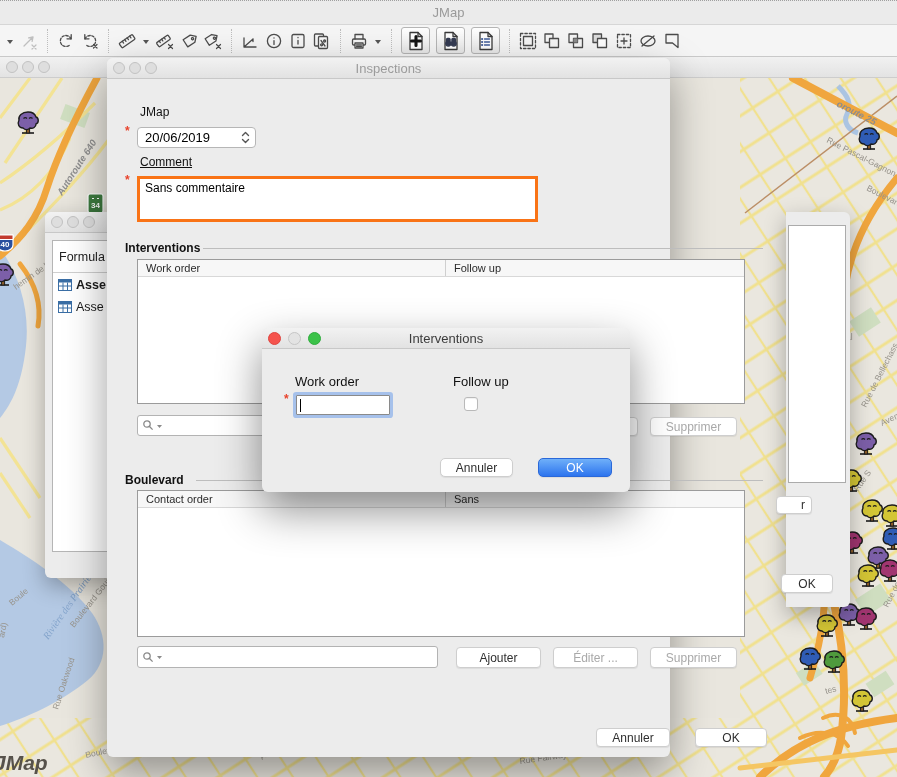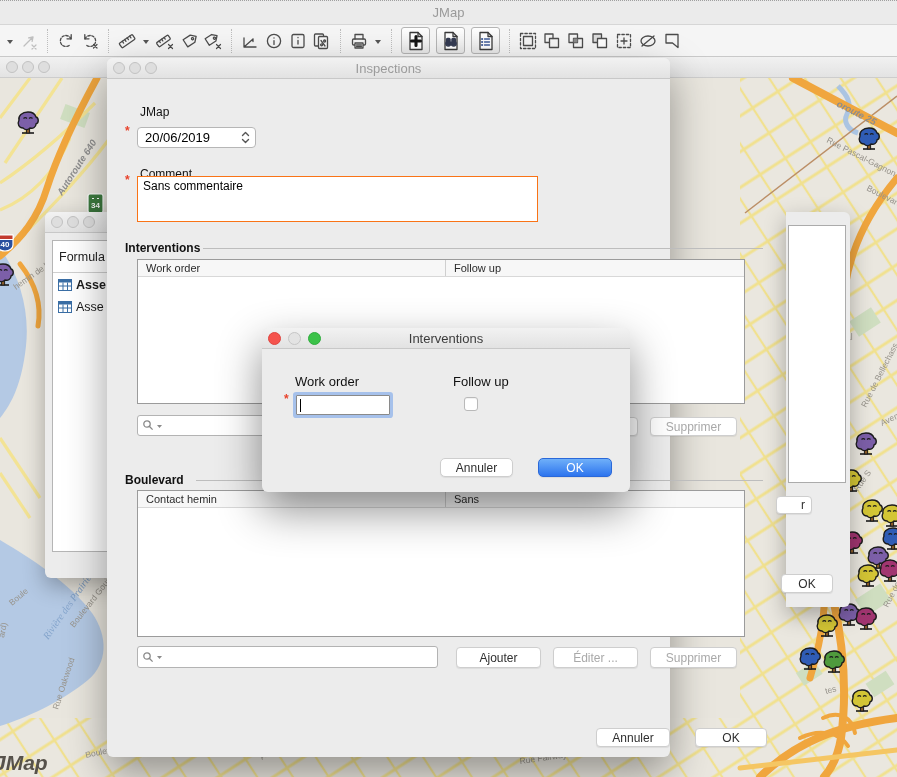--- a/index.html
+++ b/index.html
@@ -60,21 +60,21 @@
   .litem.b{font-weight:700;}
   #right-window{left:786px;top:212px;width:64px;height:395px;z-index:3;border-radius:0 6px 6px 0;}
   #right-window .rpanel{position:absolute;left:2px;top:13px;width:58px;height:258px;
       background:#fff;border:1px solid #ababab;box-sizing:border-box;}
   
   .dlg-lbl{position:absolute;font-size:12px;color:#111;}
   .star{position:absolute;color:#e8432c;font-size:12px;font-weight:700;}
   .combo{position:absolute;background:#fff;border:1px solid #b6b6b6;border-radius:4px;
       box-sizing:border-box;font-size:13px;color:#000;display:flex;align-items:center;
       justify-content:space-between;padding:0 5px 0 7px;}
-  .box{position:absolute;background:#fff;border:1px solid #f97316;box-sizing:border-box;
+  .box{position:absolute;background:#fff;border:3px solid #f97316;box-sizing:border-box;
       font-size:12px;color:#000;padding:2px 5px;}
   .tbl{position:absolute;background:#fff;border:1px solid #9b9b9b;box-sizing:border-box;}
   .tbl-h{height:17px;border-bottom:1px solid #d8d8d8;background:#f7f7f7;display:flex;
       font-size:11px;color:#2b2b2b;box-sizing:border-box;}
   .tbl-h .c{padding:2px 0 0 8px;box-sizing:border-box;}
   .tbl-h .c1{width:308px;border-right:1px solid #cfcfcf;}
   .search{position:absolute;background:#fff;border:1px solid #b3b3b3;border-radius:3px;
       box-sizing:border-box;display:flex;align-items:center;padding-left:4px;gap:1px;}
   .btn{position:absolute;background:#fff;border:1px solid #cecece;border-radius:4px;
       box-sizing:border-box;font-size:12px;color:#2f2f2f;text-align:center;
@@ -453,21 +453,21 @@
 
   <span class="dlg-lbl" style="left:33px;top:47px;">JMap</span>
   <span class="star" style="left:18px;top:66px;">*</span>
   <div class="combo" style="left:30px;top:69px;width:119px;height:21px;">
     <span>20/06/2019</span>
     <svg width="9" height="13" viewBox="0 0 9 13">
         <path d="M1.5 4.5L4.5 1.5 7.5 4.5M1.5 8.5L4.5 11.5 7.5 8.5" stroke="#555" fill="none" stroke-width="1.4" stroke-linecap="round" stroke-linejoin="round"></path>
       </svg>
   </div>
 
-  <span class="dlg-lbl" style="left:33px;top:109px;">Comment</span>
+  <span class="dlg-lbl" style="left:33px;top:97px;text-decoration:underline;">Comment</span>
   <span class="star" style="left:18px;top:115px;">*</span>
   <div class="box" style="left:30px;top:118px;width:401px;height:46px;">
     <span>Sans commentaire</span>
   </div>
 
   <span class="sec" style="left:18px;top:183px;">Interventions</span>
   <div class="secline" style="left:96px;top:190px;width:560px;"></div>
   <div class="tbl" style="left:30px;top:201px;width:608px;height:145px;">
     <div class="tbl-h">
       <div class="c c1">Work order</div>
@@ -492,21 +492,21 @@
       <span>Éditer ...</span>
     </div>
   <div class="btn dis" style="left:543px;top:359px;width:87px;height:19px;">
       <span>Supprimer</span>
     </div>
 
   <span class="sec" style="left:18px;top:415px;">Boulevard</span>
   <div class="secline" style="left:89px;top:422px;width:567px;"></div>
   <div class="tbl" style="left:30px;top:432px;width:608px;height:147px;">
     <div class="tbl-h">
-      <div class="c c1">Contact hemin</div>
+      <div class="c c1">Contact order</div>
       <div class="c">Sans</div>
     </div>
   </div>
   <div class="search" style="left:30px;top:588px;width:301px;height:22px;">
     <span class="mag">
         <svg width="13" height="13" viewBox="0 0 13 13">
           <circle cx="5" cy="5" r="3.2" stroke="#8a8a8a" fill="none" stroke-width="1.3"></circle>
           <path d="M7.5 7.5L10.6 10.6" stroke="#8a8a8a" stroke-width="1.3"></path>
         </svg>
       </span>

